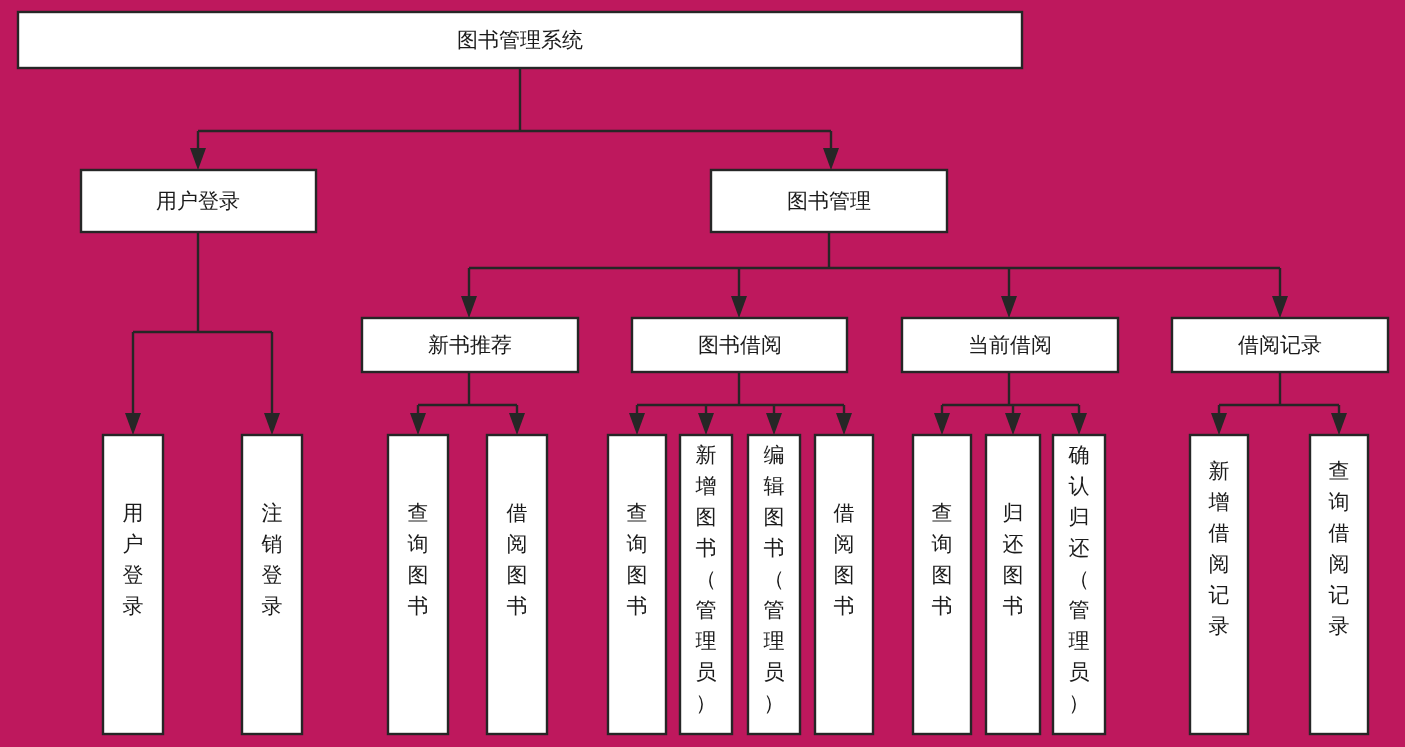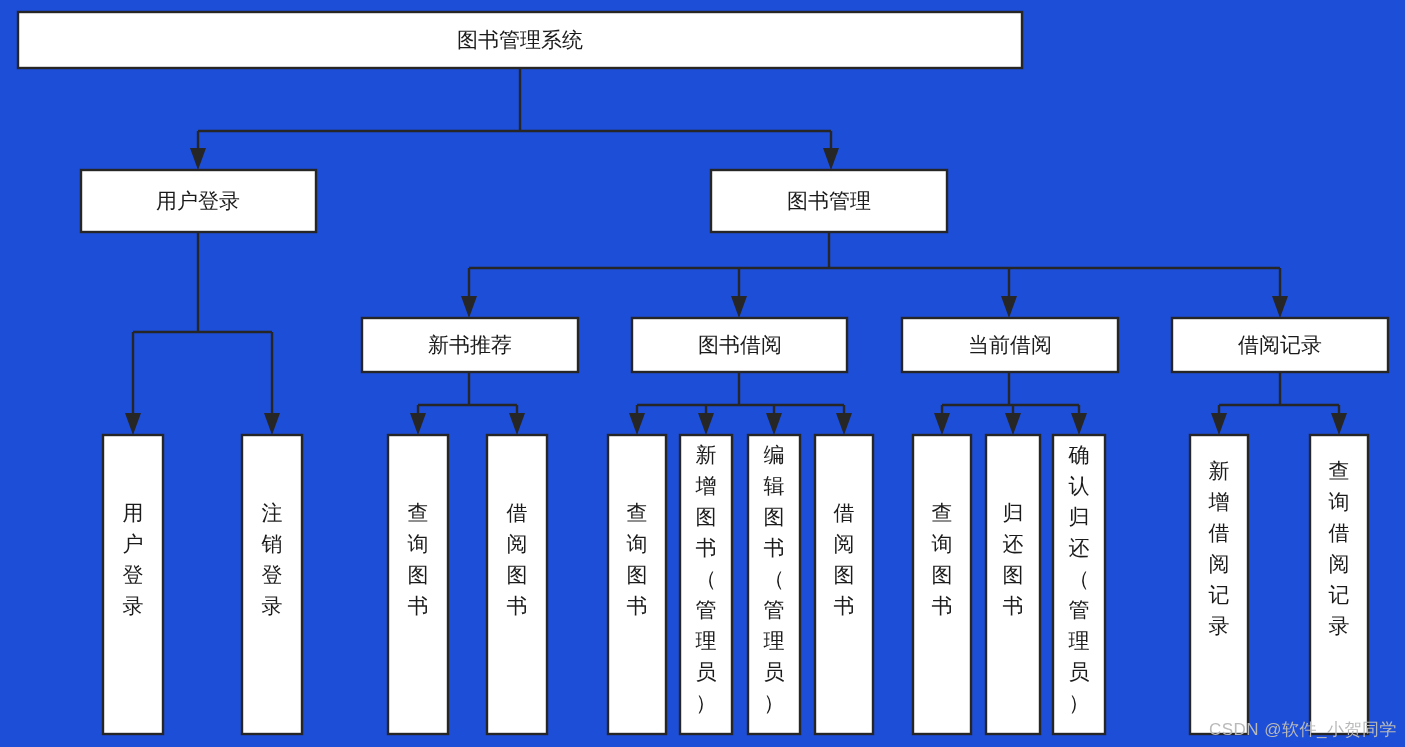--- a/index.html
+++ b/index.html
@@ -10,21 +10,21 @@
   body {
     width: 1405px;
     height: 747px;
     font-family: "Liberation Sans", "DejaVu Sans", sans-serif;
     overflow: hidden;
   }
   #diagram-root {
     position: relative;
     width: 1405px;
     height: 747px;
-    background: #1d4ed8;
+    background: #be185d;
   }
   svg.flow-canvas {
     position: absolute;
     left: 0;
     top: 0;
     width: 1405px;
     height: 747px;
   }
   .node-box {
     fill: #ffffff;
@@ -241,15 +241,14 @@
       <text class="node-label-v" x="1219" y="478"><tspan x="1219" y="478">新</tspan><tspan x="1219" y="509">增</tspan><tspan x="1219" y="540">借</tspan><tspan x="1219" y="571">阅</tspan><tspan x="1219" y="602">记</tspan><tspan x="1219" y="633">录</tspan></text>
     </g>
 
     <g>
       <rect class="node-box" x="1310" y="435" width="58" height="299"></rect>
       <text class="node-label-v" x="1339" y="478"><tspan x="1339" y="478">查</tspan><tspan x="1339" y="509">询</tspan><tspan x="1339" y="540">借</tspan><tspan x="1339" y="571">阅</tspan><tspan x="1339" y="602">记</tspan><tspan x="1339" y="633">录</tspan></text>
     </g>
 
   </svg>
 
-  <div class="watermark-text">CSDN @软件_小贺同学</div>
 
 </div>
 
 </body></html>

